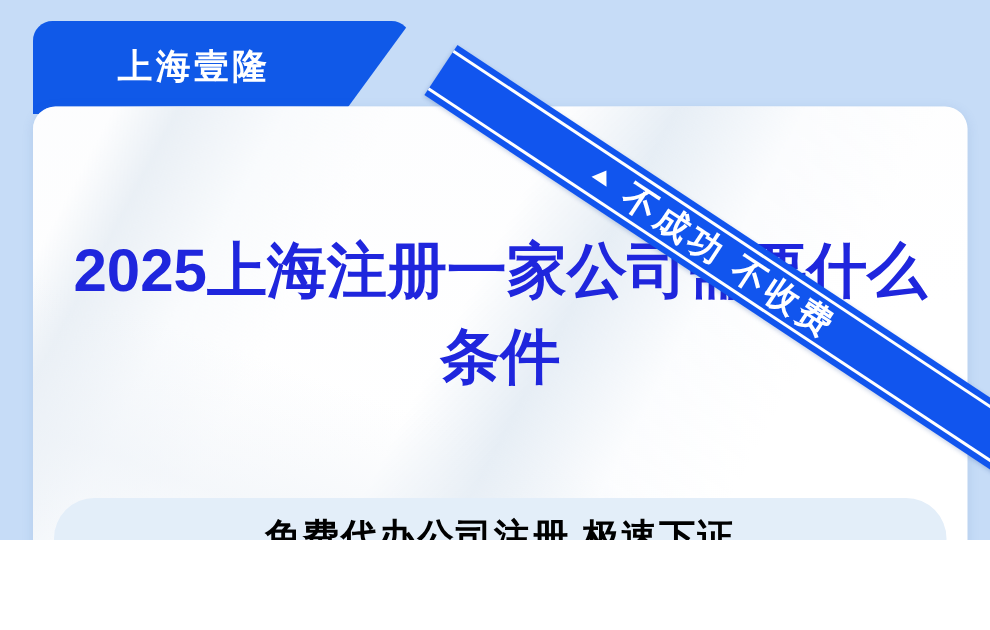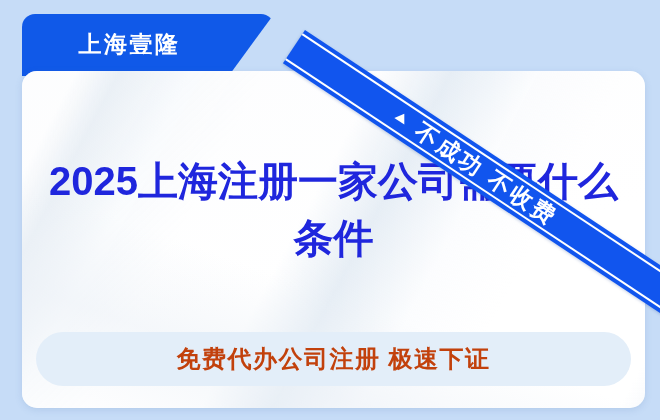--- a/index.html
+++ b/index.html
@@ -10,21 +10,21 @@
     width: 660px;
     height: 420px;
     font-family: "Liberation Sans", "DejaVu Sans", sans-serif;
     overflow: hidden;
   }
 
   
   #stage {
     position: relative;
     width: 660px;
-    height: 420px;
+    height: 360px;
     background: #c6dcf7;
     overflow: hidden;
   }
 
   
   #brand-tab {
     position: absolute;
     left: 22px;
     top: 14px;
     width: 252px;
@@ -125,21 +125,21 @@
     bottom: 22px;
     height: 54px;
     background: #e3eef9;
     border-radius: 27px;
     display: flex;
     align-items: center;
     justify-content: center;
     z-index: 2;
   }
   #cta-pill-label {
-    color: #c2410c;
+    color: #000000;
     font-size: 24px;
     font-weight: 700;
     letter-spacing: 1.5px;
     white-space: nowrap;
     line-height: 1;
   }
 
   
   #promo-ribbon {
     position: absolute;

